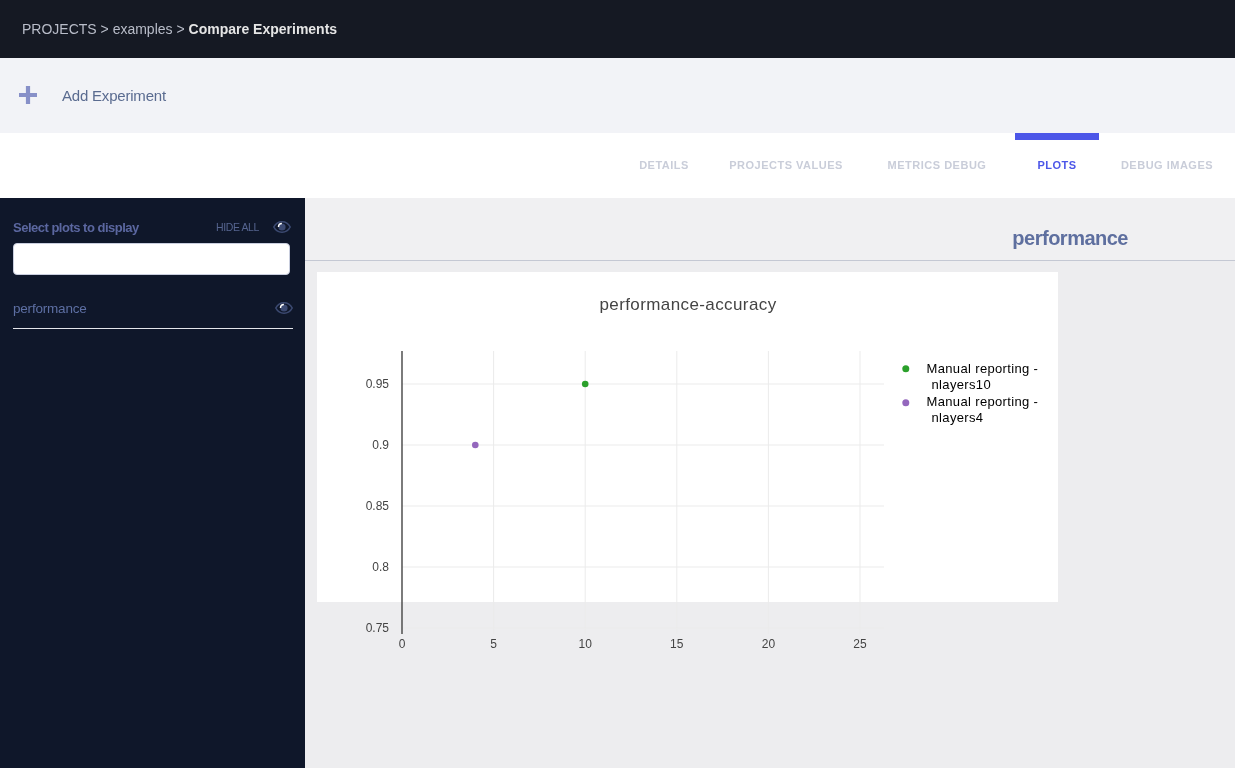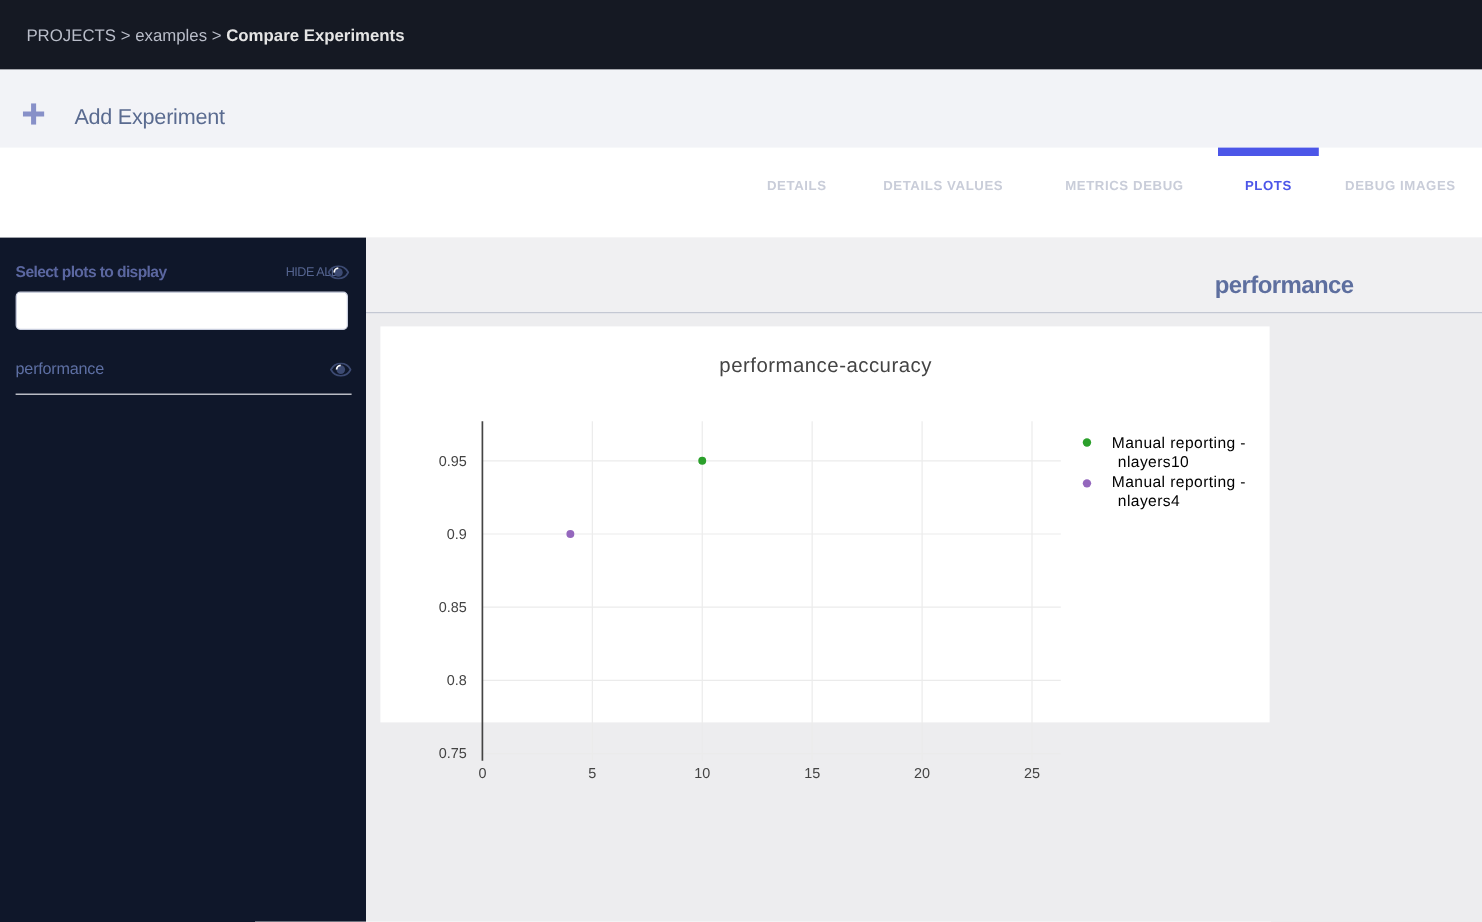--- a/index.html
+++ b/index.html
@@ -7,32 +7,32 @@
     font-family:"Liberation Sans", sans-serif; }
 
   #topbar { position:absolute; left:0; top:0; width:1235px; height:58px;
     background:#151923; color:#b9bdc9; font-size:14px; }
   #topbar .crumbs { position:absolute; left:22px; top:21px; }
   #topbar .cur { color:#e5e5e5; font-weight:bold; }
 
   #addbar { position:absolute; left:0; top:58px; width:1235px; height:75px;
     background:#f2f3f7; }
   #addbar .plus { position:absolute; left:19px; top:28px; }
-  #addbar .lbl { position:absolute; left:62px; top:29px; font-size:18px; letter-spacing:-0.2px; color:#5a6b90; }
+  #addbar .lbl { position:absolute; left:62px; top:29px; font-size:15px; letter-spacing:-0.2px; color:#5a6b90; }
 
-  #tabs { position:absolute; left:0; top:123px; width:1235px; height:65px; background:#ffffff; }
+  #tabs { position:absolute; left:0; top:133px; width:1235px; height:65px; background:#ffffff; }
   #tabs .ind { position:absolute; left:1015px; top:0; width:84px; height:7px; background:#4c56e8; }
   .tab { position:absolute; top:26px; transform:translateX(-50%); font-size:11px;
     font-weight:bold; letter-spacing:0.5px; color:#c9cdd9; white-space:nowrap; }
   .tab.active { color:#4c56e8;text-align:center; }
 
   #sidebar { position:absolute; left:0; top:198px; width:305px; height:570px; background:#0f172a; }
   #sidebar .hdr { position:absolute; left:13px; top:19.5px; width:279px; }
   #sidebar .hdr .t { font-size:13px; letter-spacing:-0.5px; font-weight:bold; color:#5b67a0; }
-  #sidebar .hdr .hide { position:absolute; right:11px; top:3.5px; font-size:10.5px;
+  #sidebar .hdr .hide { position:absolute; right:33px; top:3.5px; font-size:10.5px;
     letter-spacing:-0.4px; color:#55648f; }
   #sidebar .hdr svg.eye { position:absolute; right:1px; top:3px; }
   #sidebar input { position:absolute; left:13px; top:45px; width:277px; height:32px;
     border:1px solid #c9cede; border-radius:4px; outline:none; }
   #sidebar .row { position:absolute; left:13px; top:101px; width:280px; }
   #sidebar .row .name { font-size:13.5px; letter-spacing:-0.2px; color:#5d6fa3; }
   #sidebar .row svg.eye { position:absolute; right:0px; top:3px; }
   #sidebar .divider { position:absolute; left:13px; top:130px; width:280px; height:1px;
     background:#e4e5ea; }
 
@@ -52,21 +52,21 @@
   <div id="addbar">
     <svg class="plus" width="18" height="18" viewBox="0 0 18 18">
       <path d="M6.9 0 h4.2 v6.9 h6.9 v4.2 h-6.9 v6.9 h-4.2 v-6.9 h-6.9 v-4.2 h6.9 z" fill="#8790c8"></path>
     </svg>
     <div class="lbl">Add Experiment</div>
   </div>
 
   <div id="tabs">
     <div class="ind"></div>
     <div class="tab" style="left:664px;">DETAILS</div>
-    <div class="tab" style="left:786px;">DETAILS VALUES</div>
+    <div class="tab" style="left:786px;">PROJECTS VALUES</div>
     <div class="tab" style="left:937px;">METRICS DEBUG</div>
     <div class="tab active" style="left:1057px;">PLOTS</div>
     <div class="tab" style="left:1167px;">DEBUG IMAGES</div>
   </div>
 
   <div id="sidebar">
     <div class="hdr">
       <span class="t">Select plots to display</span>
       <span class="hide">HIDE ALL</span>
       <svg class="eye" width="18" height="12" viewBox="0 0 18 12">

